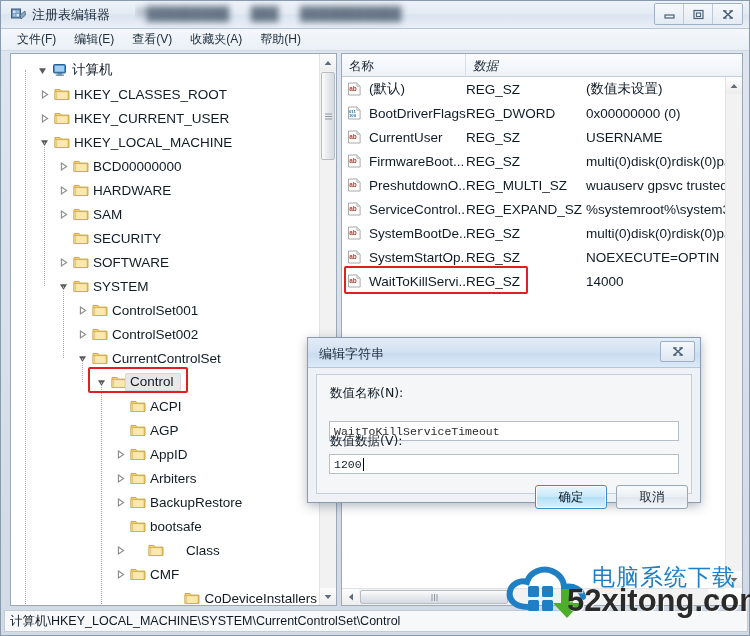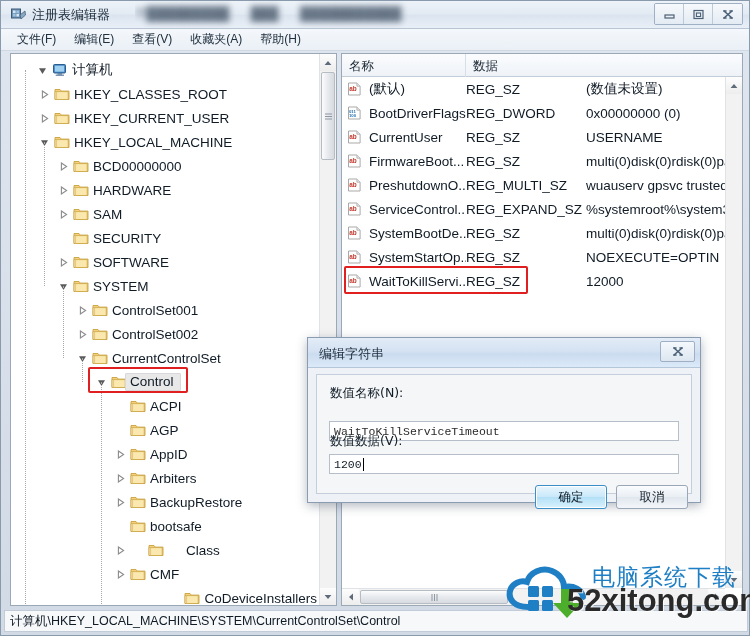--- a/index.html
+++ b/index.html
@@ -746,21 +746,21 @@
             </svg>
         </div>
       </div>
 
       <div class="redbox" id="redbox-control" style="left: 77px; top: 313px; width: 100px; height: 26px;"></div>
     </div>
 
     <div class="pane-list">
       <div class="lv-header">
         <div class="lv-col" style="width:124px;">名称</div>
-        <div class="lv-col" style="flex:1;border-right:none;">数据</div>
+        <div class="lv-col" style="flex:1;border-right:none;font-style:italic;">数据</div>
       </div>
 
       <div class="lv-body" id="list-container">
           <div class="lrow">
             <div class="lv-name">
               <span class="valicon">
                 <svg width="15" height="14" viewBox="0 0 15 14">
                   <path d="M1.5 1 h8.4 l3.2 3.2 V13 H1.5 Z" fill="#ffffff" stroke="#a9a9a9" stroke-width="1"></path>
                   <path d="M9.9 1 v3.2 h3.2" fill="#e8e8e8" stroke="#a9a9a9" stroke-width=".8"></path>
                   <text x="2.2" y="9.4" font-family="Liberation Sans, sans-serif" font-size="6.4" font-weight="bold" fill="#c0392b">ab</text>
@@ -875,21 +875,21 @@
               <span class="valicon">
                 <svg width="15" height="14" viewBox="0 0 15 14">
                   <path d="M1.5 1 h8.4 l3.2 3.2 V13 H1.5 Z" fill="#ffffff" stroke="#a9a9a9" stroke-width="1"></path>
                   <path d="M9.9 1 v3.2 h3.2" fill="#e8e8e8" stroke="#a9a9a9" stroke-width=".8"></path>
                   <text x="2.2" y="9.4" font-family="Liberation Sans, sans-serif" font-size="6.4" font-weight="bold" fill="#c0392b">ab</text>
                 </svg>
               </span>
               <span class="valtext">WaitToKillServi...</span>
             </div>
             <div class="lv-type">REG_SZ</div>
-            <div class="lv-data">12000</div>
+            <div class="lv-data">14000</div>
           </div>
         </div>
 
       <div class="vscroll inlist" style="bottom:17px;">
         <div class="sb-arrow up">
           <svg width="8" height="6" viewBox="0 0 8 6">
               <path d="M4 1 L7.4 5 L0.6 5 Z" fill="#5d6b7a"></path>
             </svg>
         </div>
         <div class="sb-arrow down">

